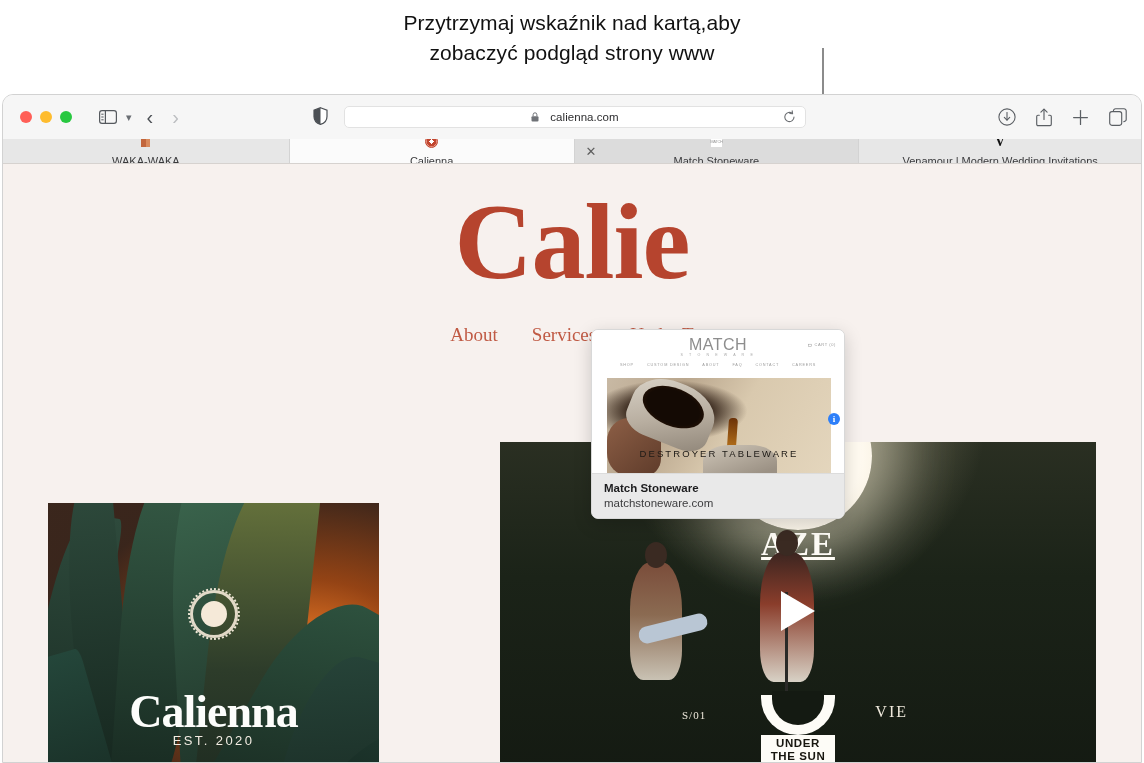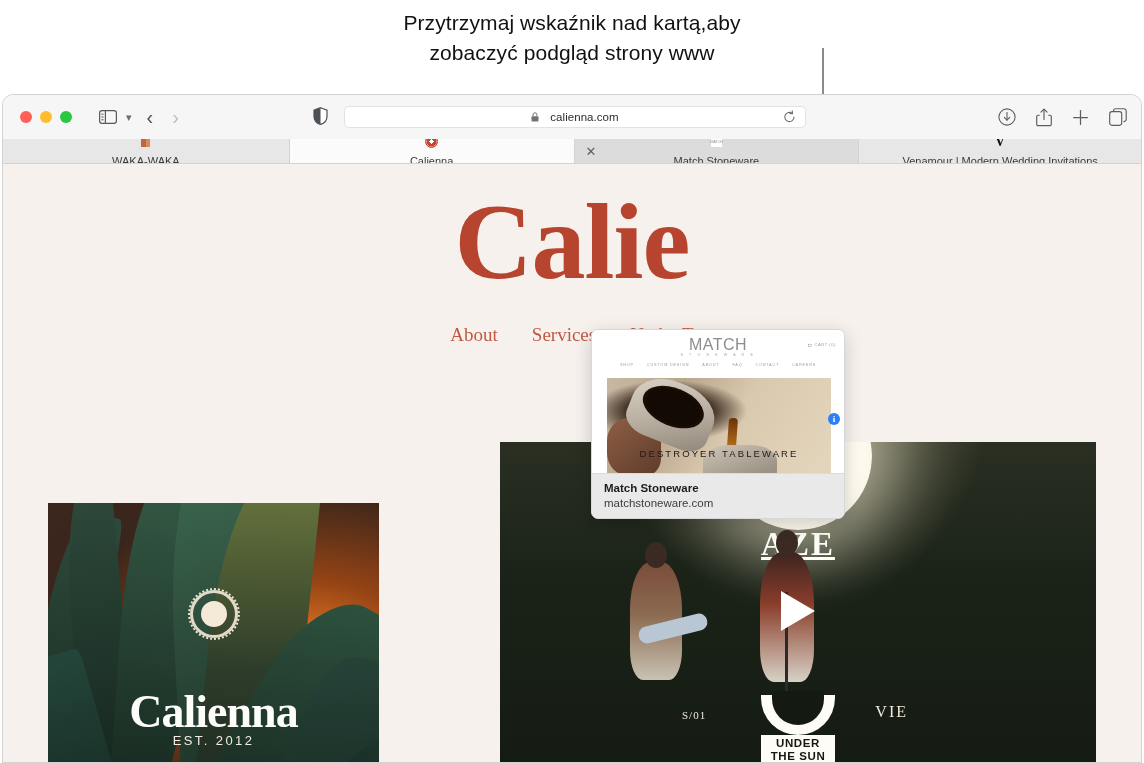--- a/index.html
+++ b/index.html
@@ -487,21 +487,21 @@
         <div class="leaf l4"></div>
         <div class="leaf l5"></div>
         <div class="leaf l6"></div>
         <div class="leaf l7"></div>
         <div class="leaf l8"></div>
         <div class="leaf l9"></div>
         <div class="sun-emblem">
           <div class="sun-face"></div>
         </div>
         <div class="card-left-title">Calienna</div>
-        <div class="card-left-sub">EST. 2012</div>
+        <div class="card-left-sub">EST. 2020</div>
       </div>
 
       <div class="card-video">
         <div class="moon"></div>
         <div class="aze">AZE</div>
 
         <div class="musician m1">
           <div class="head" style="left:15px; top:-20px;"></div>
         </div>
         <div class="guitar"></div>

